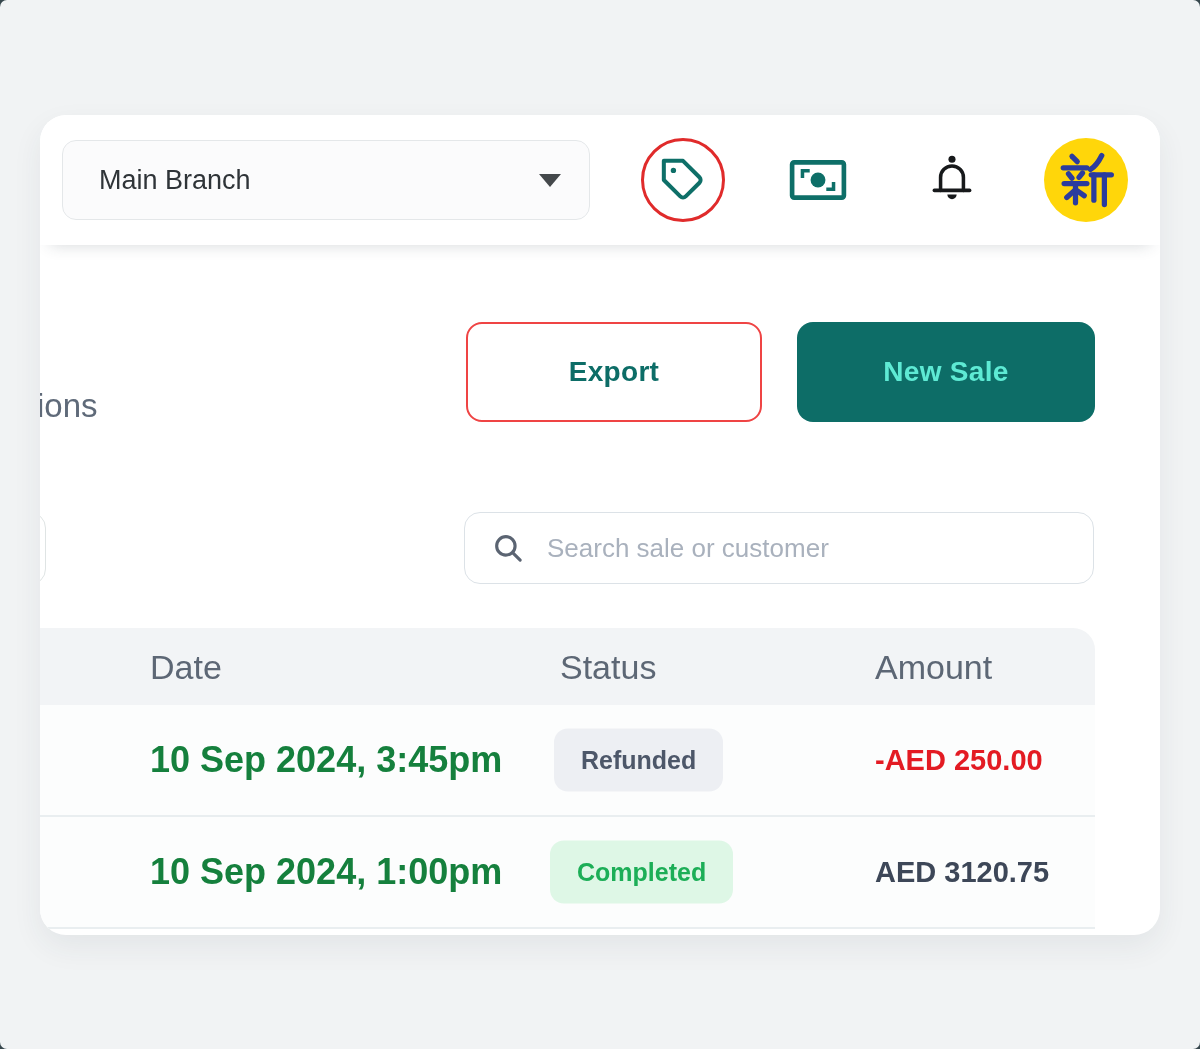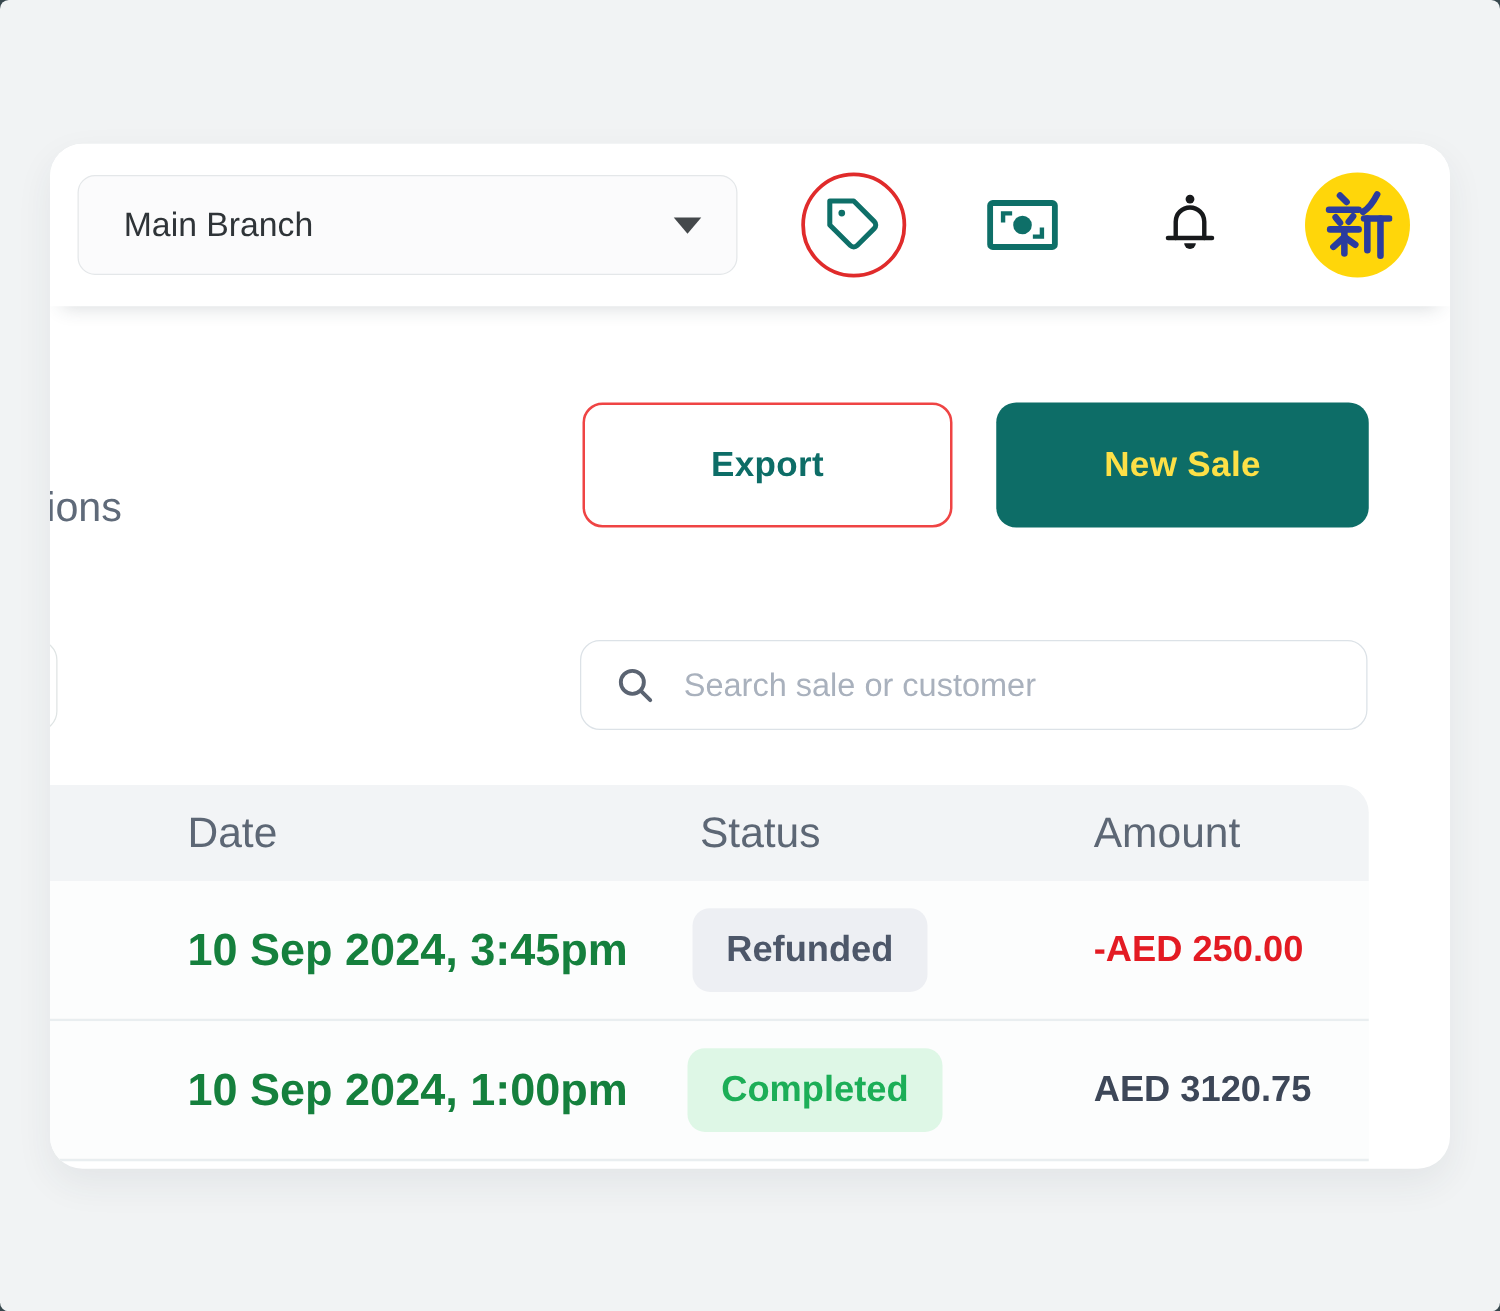--- a/index.html
+++ b/index.html
@@ -56,21 +56,21 @@
     position:absolute;left:-3px;top:272px;
     font-size:33px;color:#5f6a79;z-index:1;
   }
   .btn{
     position:absolute;top:207px;height:100px;border-radius:16px;
     display:flex;align-items:center;justify-content:center;
     font-size:28px;font-weight:700;letter-spacing:.3px;cursor:pointer;
     box-sizing:border-box;
   }
   .btn-export{left:426px;width:296px;background:#ffffff;border:2px solid #ef4444;color:#0d6d67;}
-  .btn-newsale{left:757px;width:298px;background:#0d6d67;border:none;color:#fde047;}
+  .btn-newsale{left:757px;width:298px;background:#0d6d67;border:none;color:#5eead4;}
   .filter-partial{
     position:absolute;left:-150px;top:397px;width:156px;height:73px;
     background:#ffffff;border:1.5px solid #dfe4e4;border-radius:16px;
     box-sizing:border-box;cursor:pointer;
   }
   .search-wrap{
     position:absolute;left:424px;top:397px;width:630px;height:72px;
     background:#ffffff;border:1.5px solid #dce2e7;border-radius:16px;
     box-sizing:border-box;display:flex;align-items:center;
   }
@@ -93,21 +93,21 @@
   .trow{
     height:110px;background:#fcfdfd;position:relative;
     border-bottom:2px solid #e9eef0;cursor:pointer;
   }
   .cell-date{
     position:absolute;left:110px;top:50%;transform:translateY(-50%);
     font-size:36px;font-weight:600;color:#15803d;
   }
   .badge{
     position:absolute;top:50%;transform:translateY(-50%);
-    padding:17px 27px;border-radius:14px;font-size:29px;font-weight:700;
+    padding:17px 27px;border-radius:14px;font-size:25px;font-weight:700;
   }
   .badge-refunded{left:514px;background:#edeff3;color:#4d5769;}
   .badge-completed{left:510px;background:#def7e6;color:#1cae57;}
   .cell-amount{
     position:absolute;left:835px;top:50%;transform:translateY(-50%);
     font-size:29px;font-weight:600;color:#3d4758;
   }
   .amount-negative{color:#e31b23;}
 </style>
 </head>

